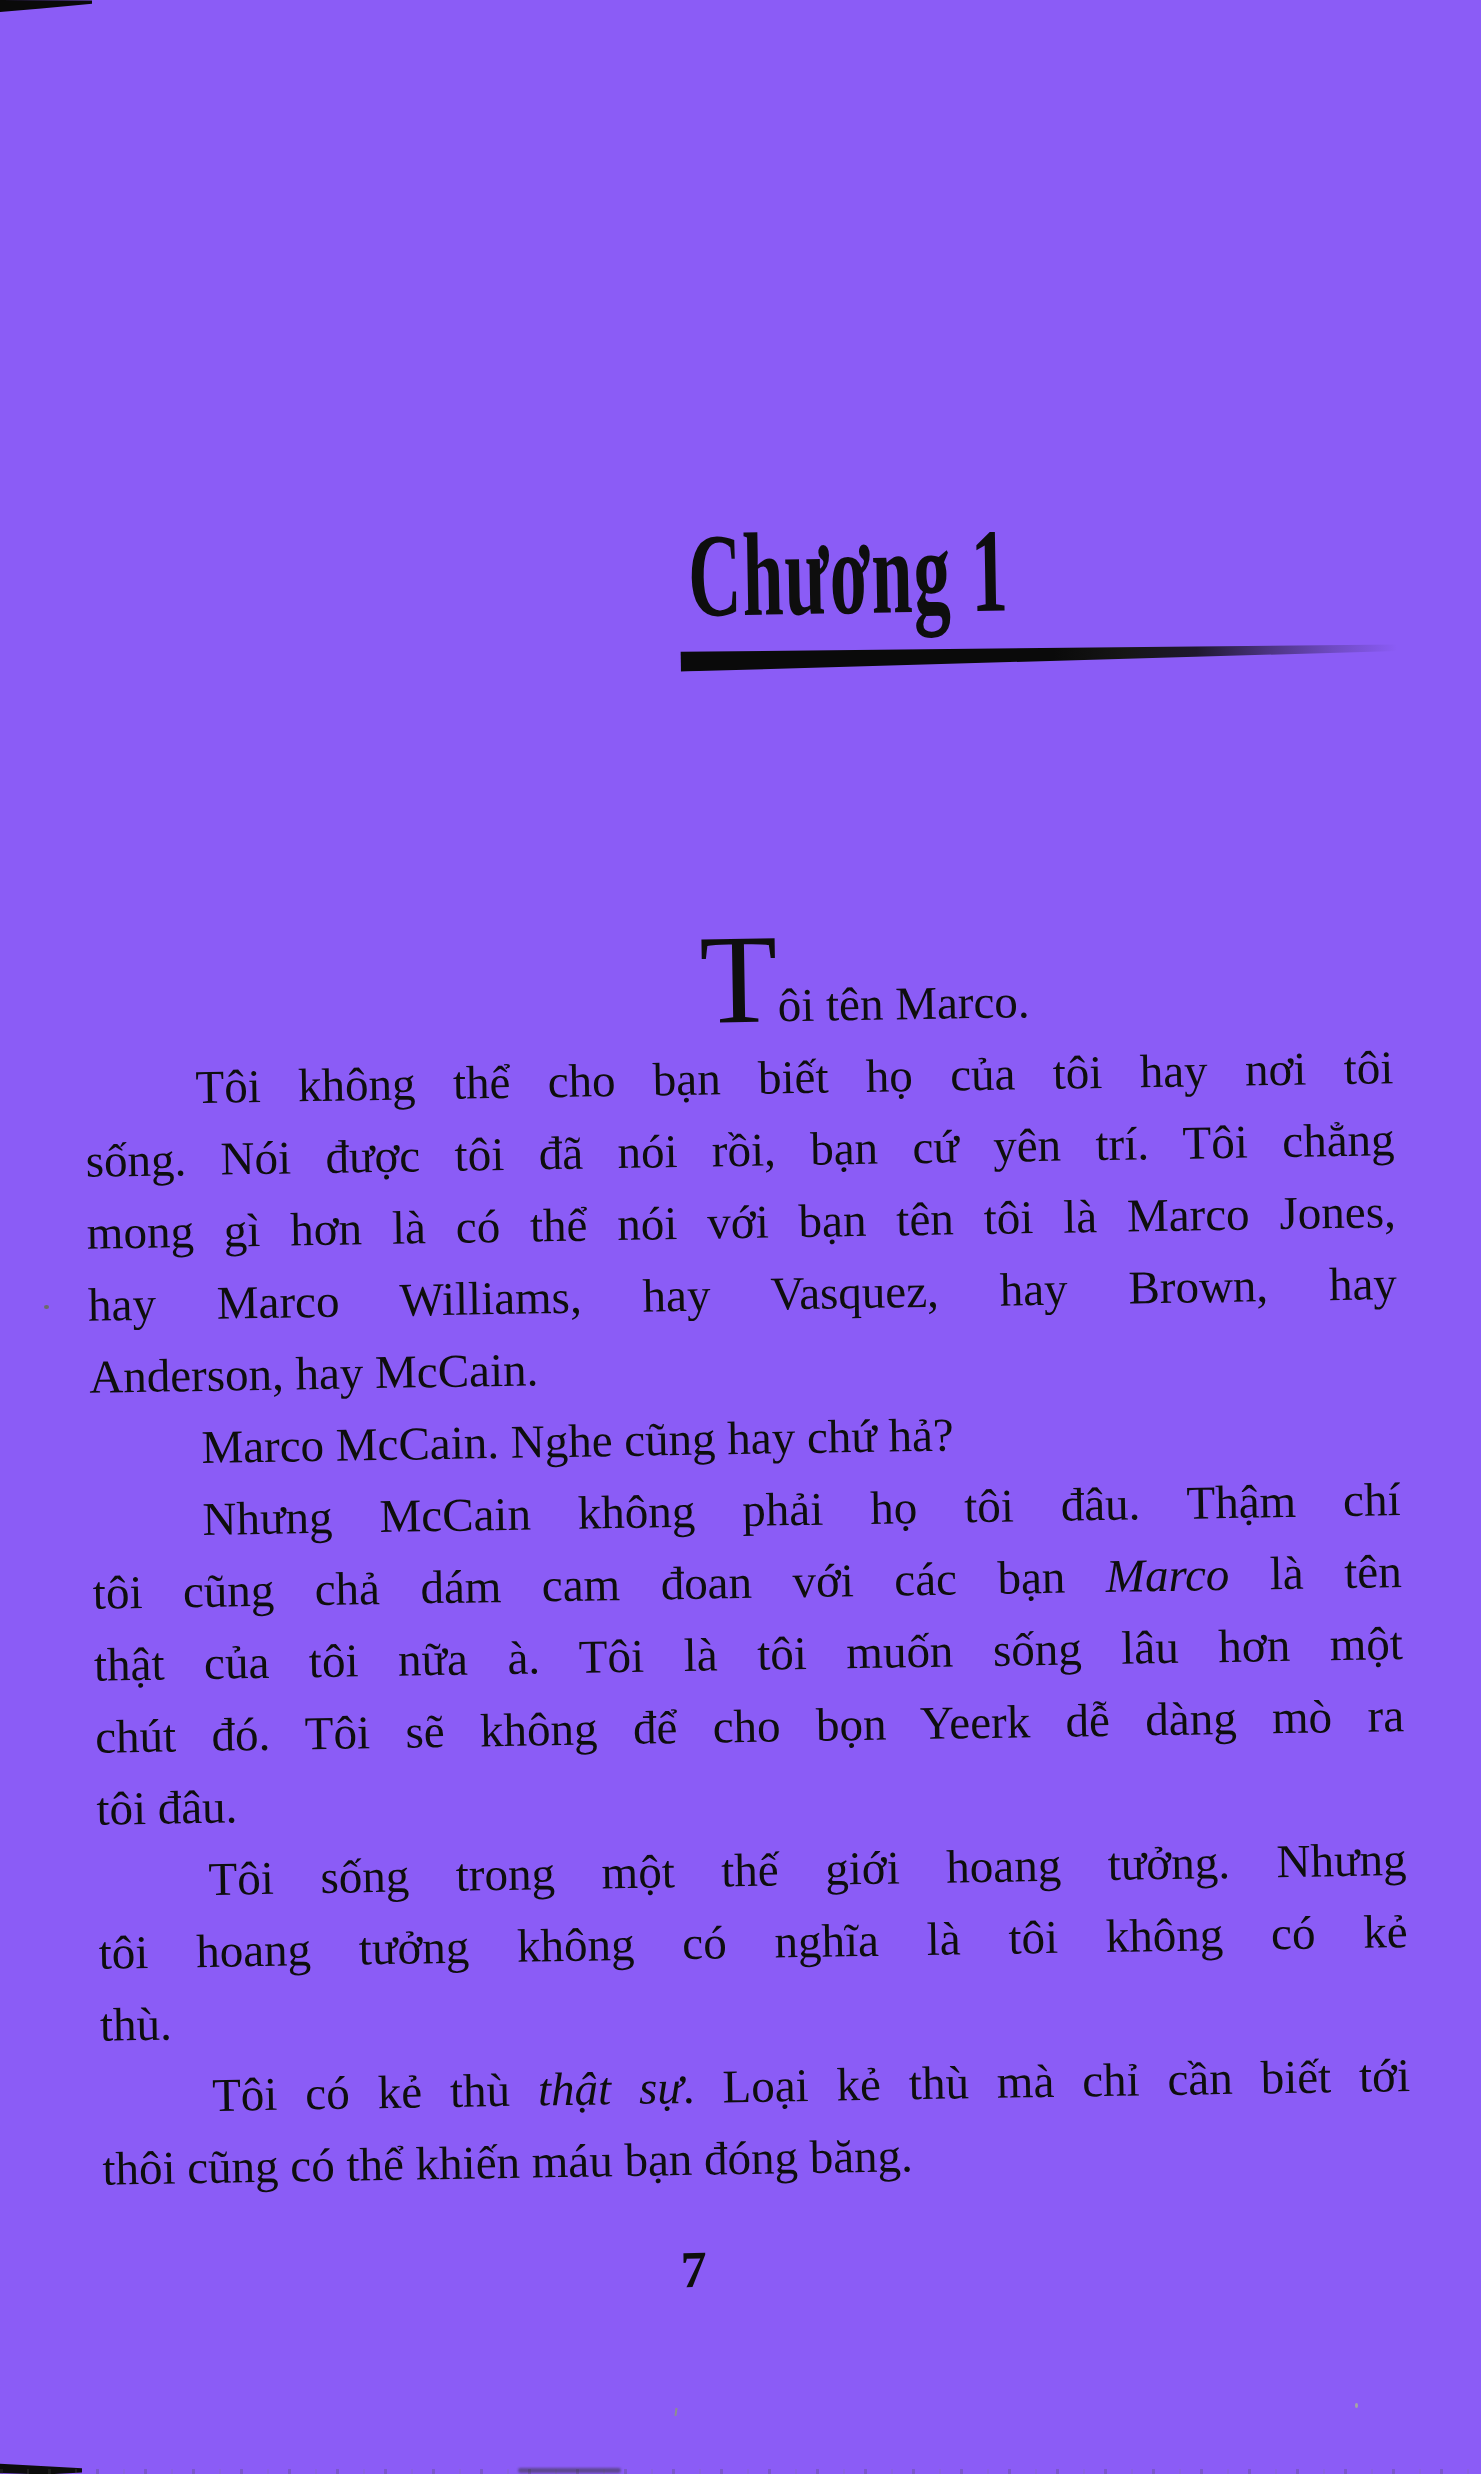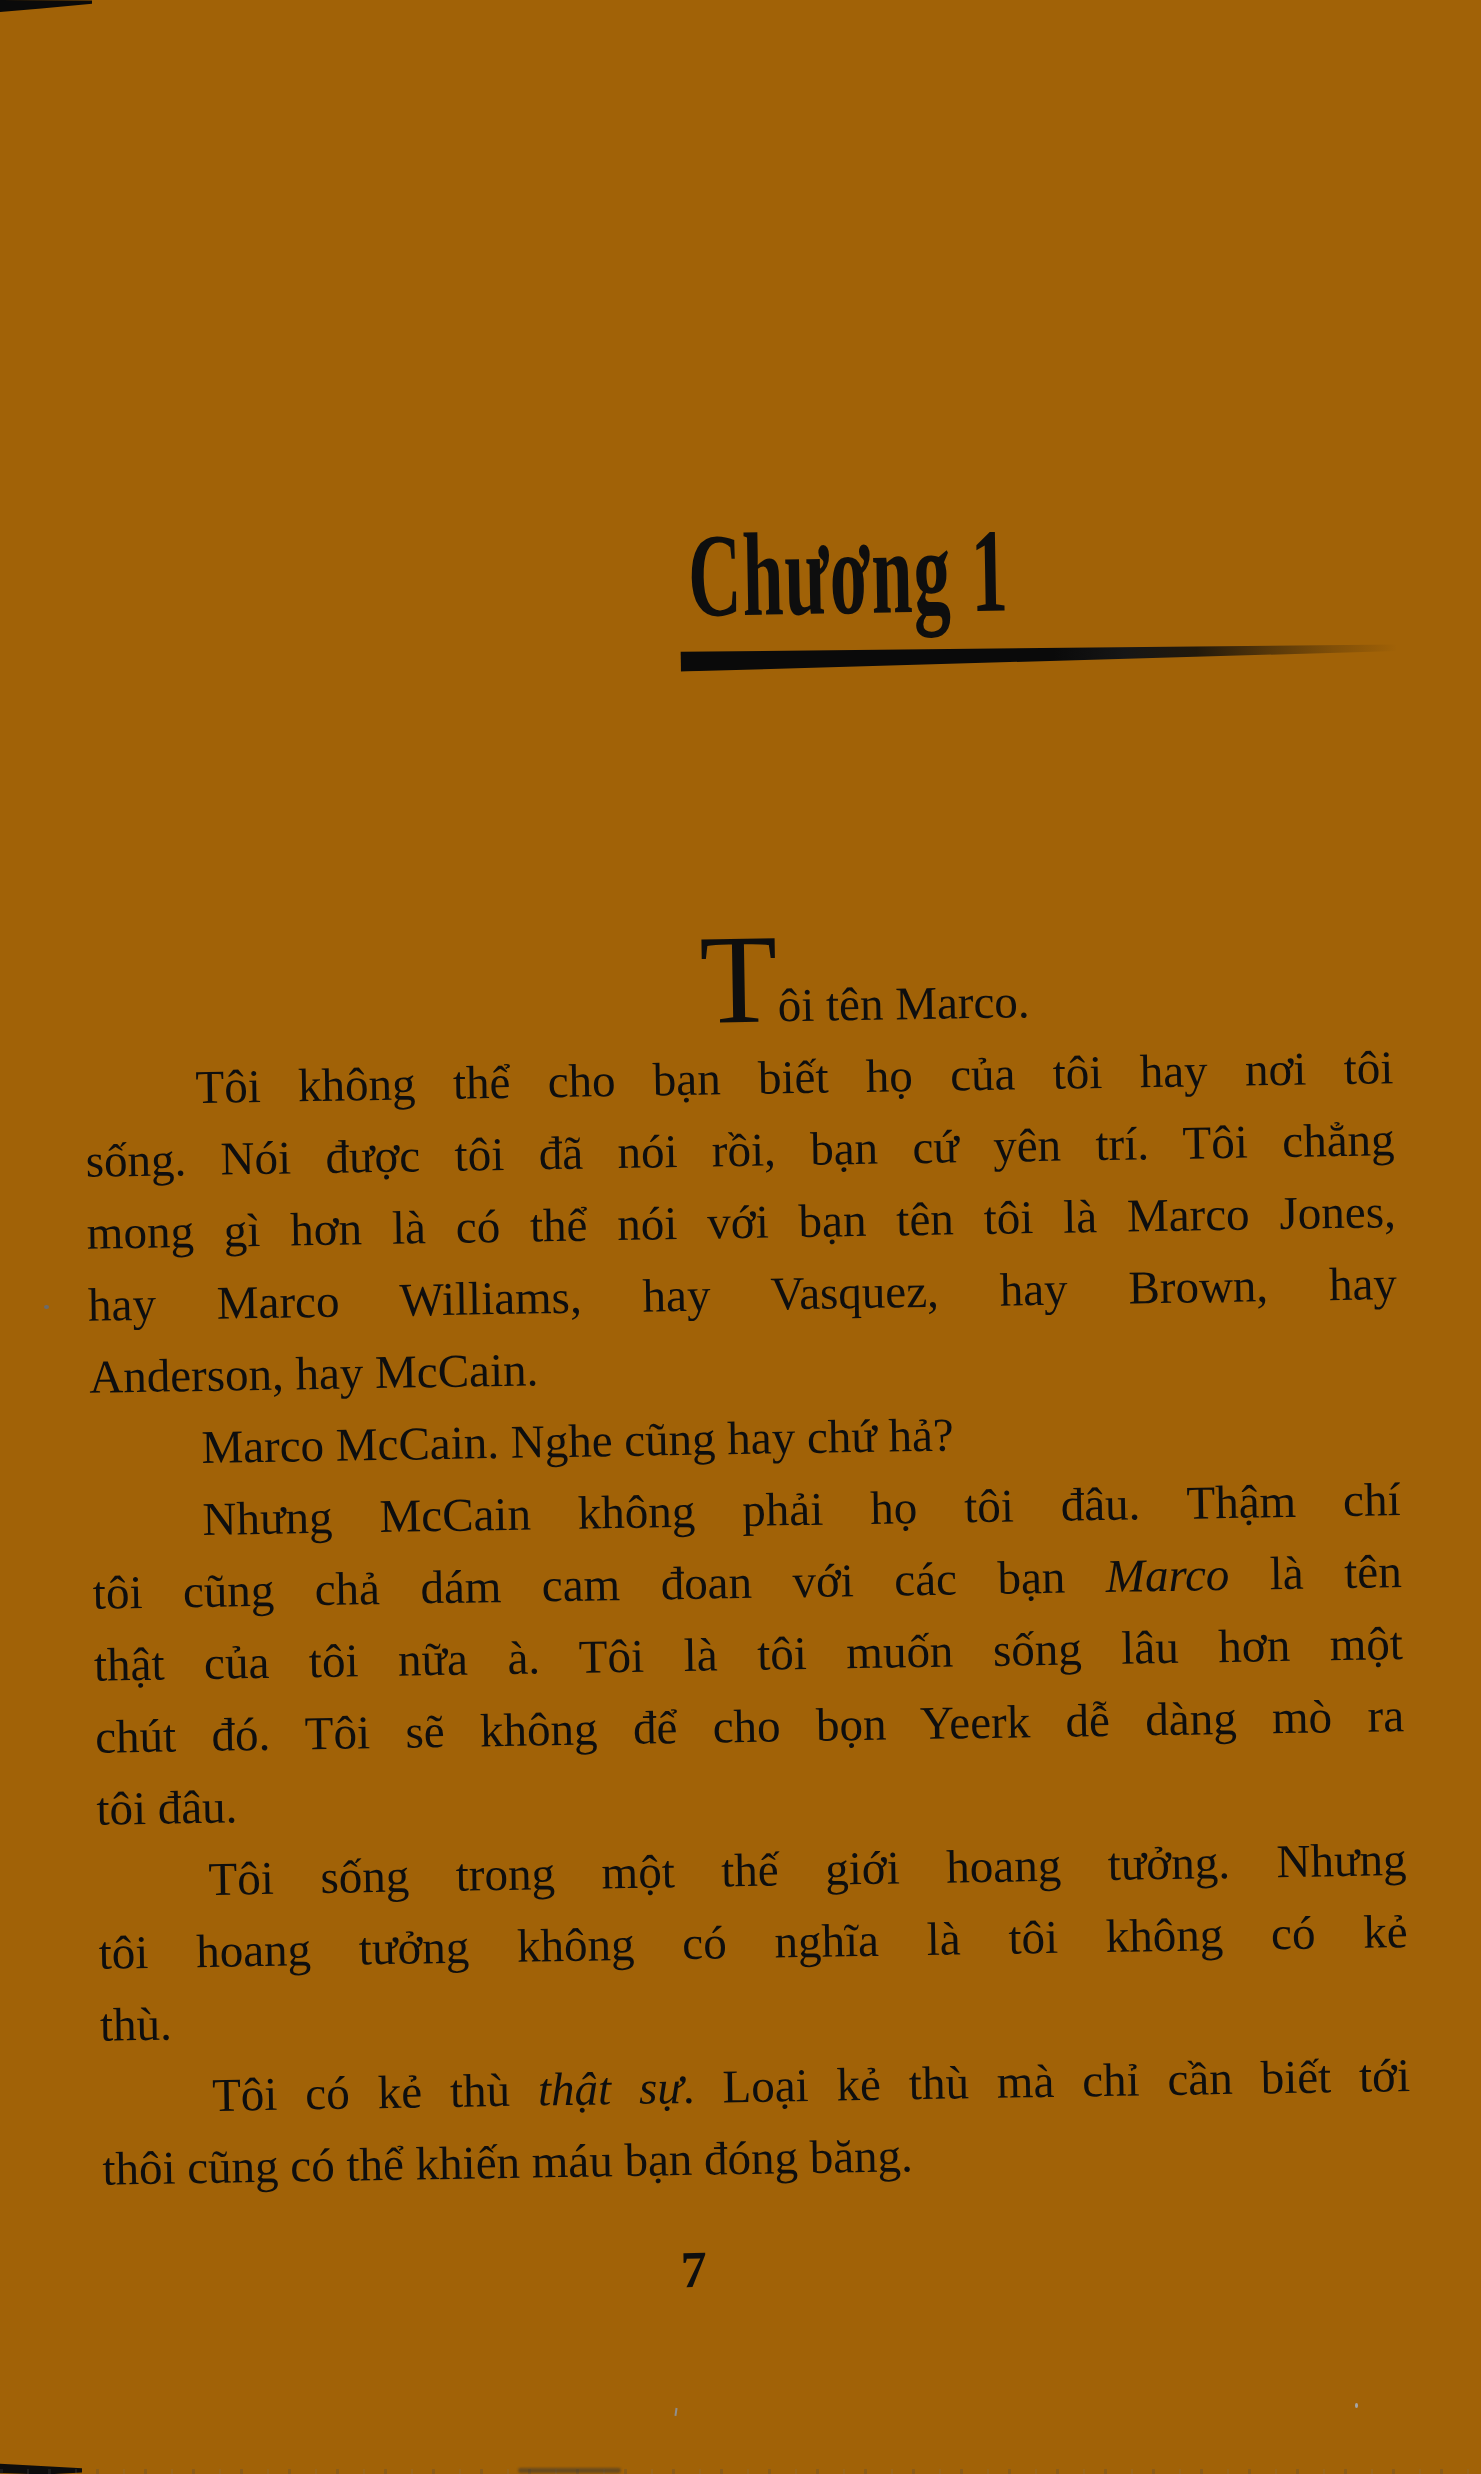--- a/index.html
+++ b/index.html
@@ -1,21 +1,21 @@
 <!DOCTYPE html>
 <html style="font-size:12.7px"><head>
 <meta charset="utf-8">
 <style>
   html, body { margin: 0; padding: 0; background: #888; }
   .page {
     position: relative;
     width: 1481px;
     height: 2475px;
     margin: 0 auto;
-    background: #a16207;
+    background: #8b5cf6;
     overflow: hidden;
     font-family: "Liberation Serif", "DejaVu Serif", serif;
     color: #0e0e0e;
   }
   
   .rot {
     position: absolute;
     inset: 0;
     transform: rotate(-0.95deg);
     transform-origin: 741px 1237px;

